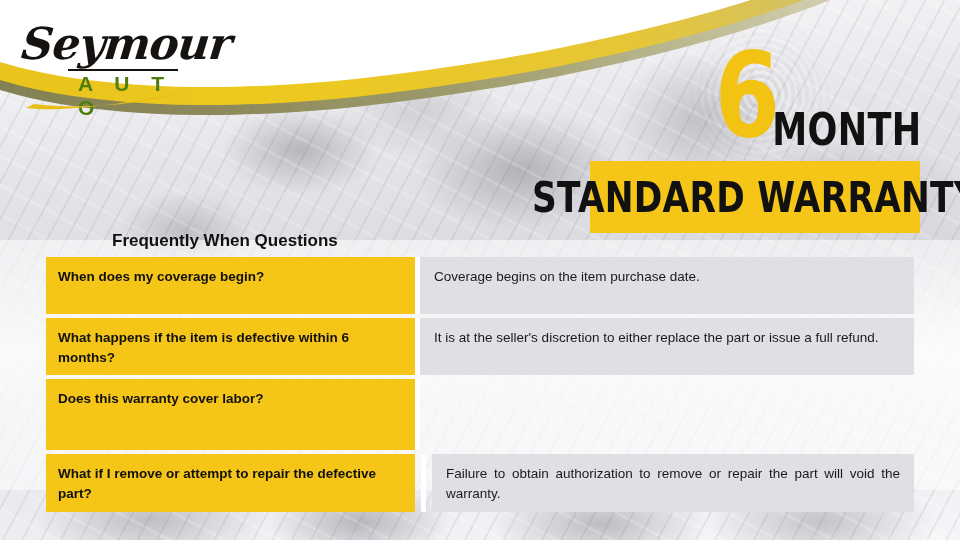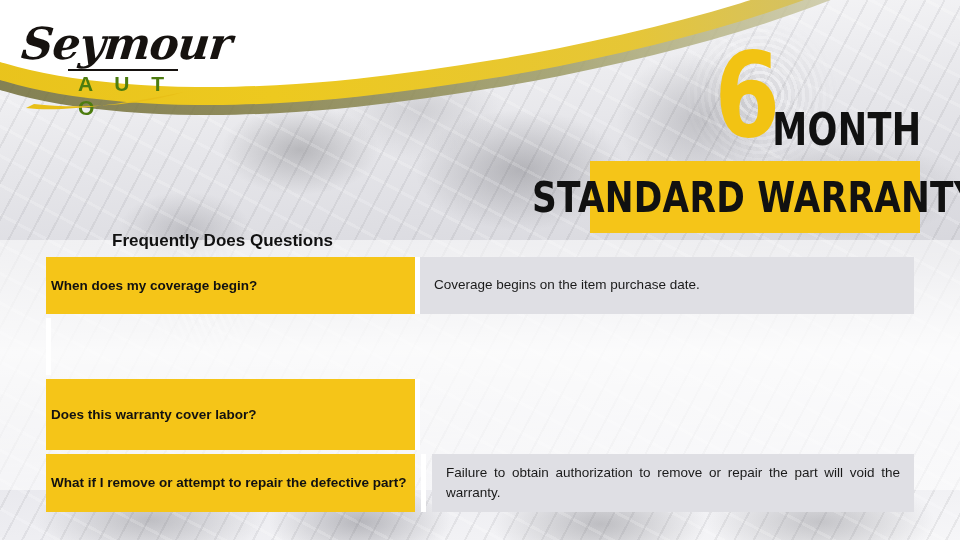--- a/index.html
+++ b/index.html
@@ -146,31 +146,31 @@
   }
 
   
   .faq-table {
     position:absolute; left:46px; top:257px; width:868px;
   }
   .faq-row { display:flex; margin-bottom:4px; }
   .faq-row:last-child { margin-bottom:0; }
   .faq-q {
     width:369px; background:#f5c518;
-    padding:10px 5px;
-    display:flex; align-items:center;
+    padding:10px 12px;
+    display:flex; 
   }
   .faq-q span {
     font-size:13.5px; font-weight:700; color:#111111; line-height:1.45;
   }
   .faq-gap { width:5px; background:#ffffff; }
   .faq-a {
     flex:1; background:#dfdfe4;
     padding:10px 14px;
-    display:flex; align-items:center;
+    display:flex; 
   }
   .faq-a span {
     font-size:13.5px; font-weight:400; color:#1a1a1a; line-height:1.5;
     text-align:justify; text-justify:inter-word;
   }
   .row-h1 { height:57px; }
   .row-h2 { height:57px; }
   .row-h3 { height:71px;border-radius:21px; }
   .row-h4 { height:58px;gap:6px; }
 </style>
@@ -201,36 +201,42 @@
 
   <div class="month-block">
     <div class="big-six">6</div>
     <div class="month-word">MONTH</div>
   </div>
 
   <div class="warranty-banner">
     <div class="warranty-text">STANDARD WARRANTY</div>
   </div>
 
-  <div class="faq-title">Frequently Does Questions</div>
+  <div class="faq-title">Frequently When Questions</div>
 
   <div class="faq-table">
 
     <div class="faq-row row-h1">
       <div class="faq-q">
         <span>When does my coverage begin?</span>
       </div>
       <div class="faq-gap"></div>
       <div class="faq-a">
         <span>Coverage begins on the item purchase date.</span>
       </div>
     </div>
 
     <div class="faq-row row-h2">
-      <div class="faq-gap"></div>
+      <div class="faq-q">
+        <span>What happens if the item is defective within 6 months?</span>
+      </div>
+      <div class="faq-gap"></div>
+      <div class="faq-a">
+        <span>It is at the seller's discretion to either replace the part or issue a full refund.</span>
+      </div>
     </div>
 
     <div class="faq-row row-h3">
       <div class="faq-q">
         <span>Does this warranty cover labor?</span>
       </div>
       <div class="faq-gap"></div>
     </div>
 
     <div class="faq-row row-h4">

